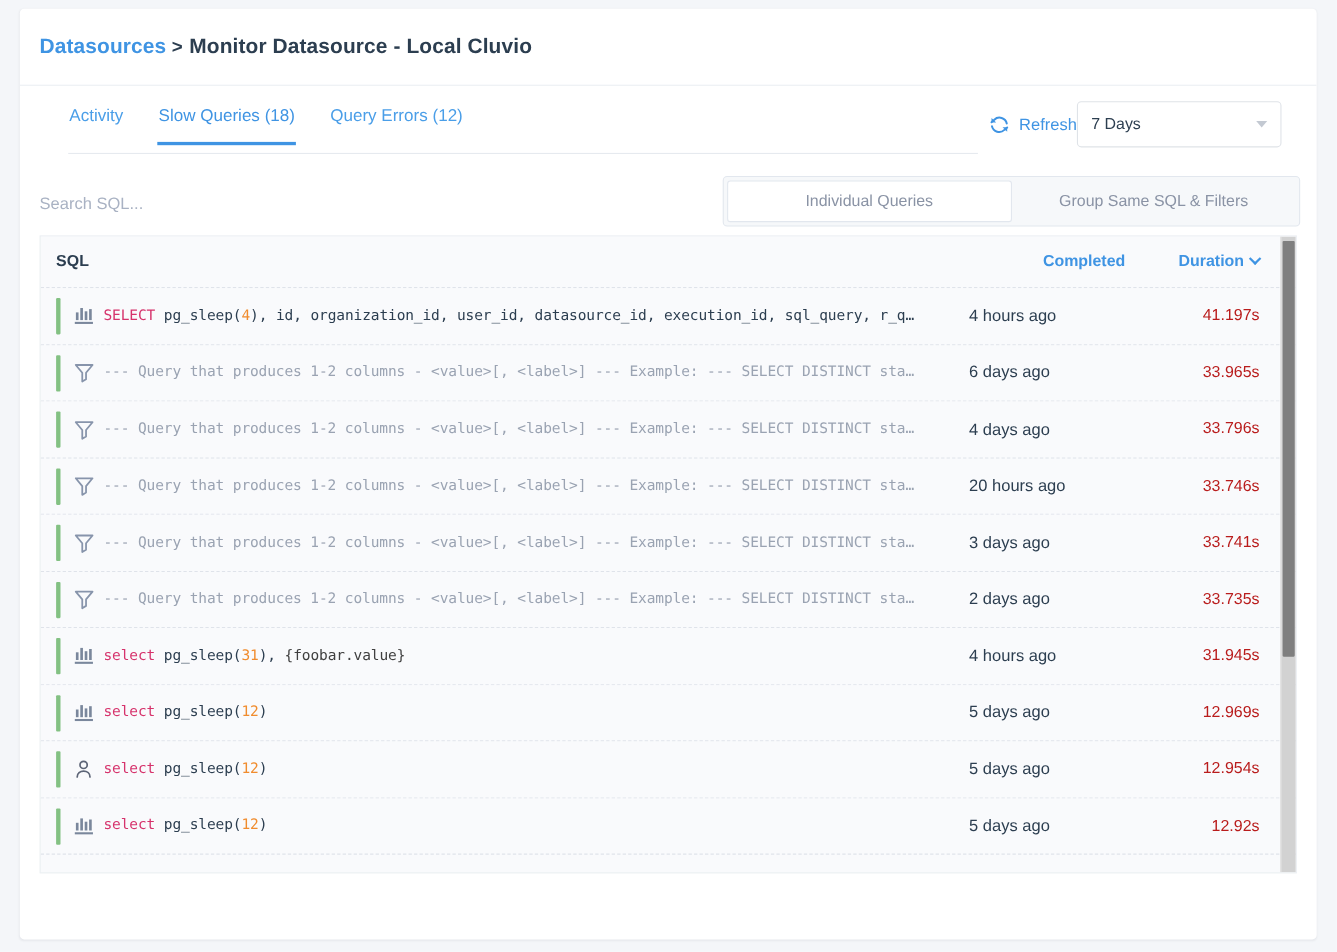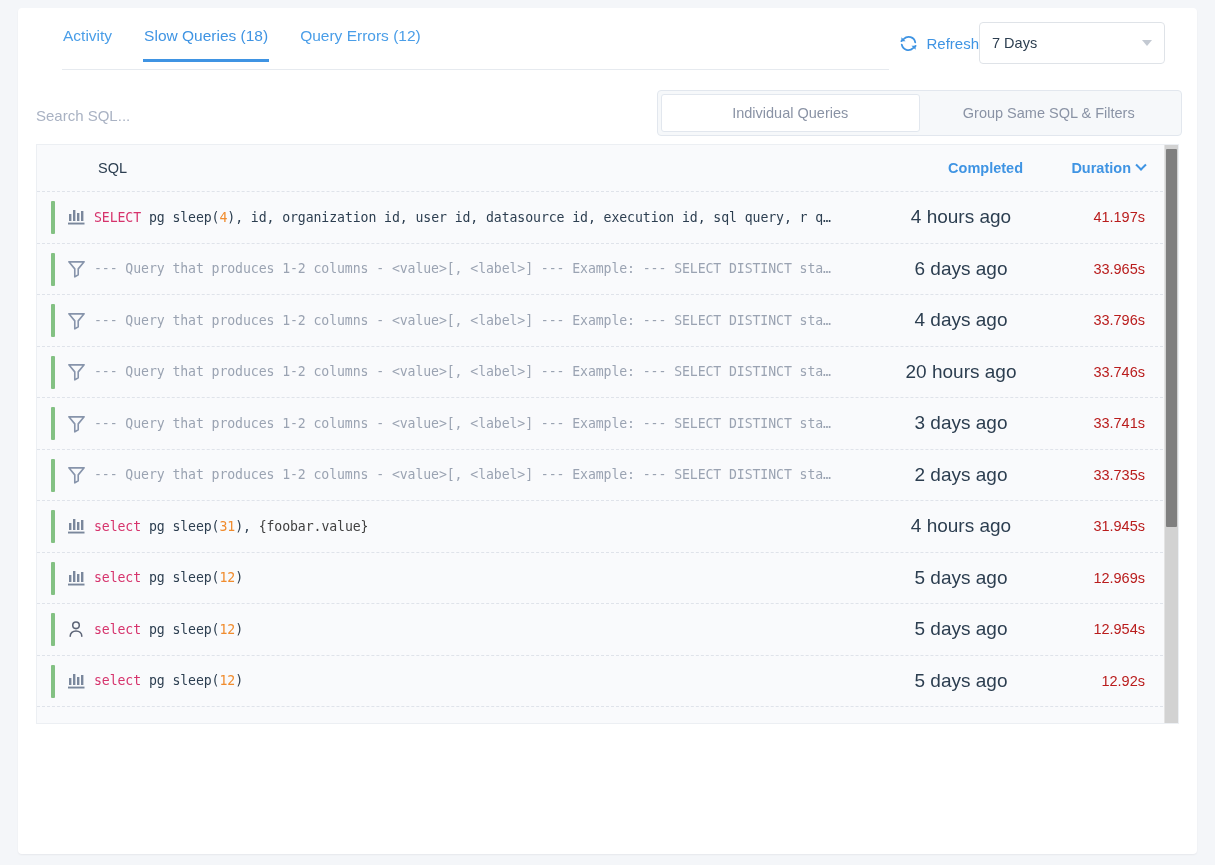--- a/index.html
+++ b/index.html
@@ -173,21 +173,21 @@
   .thead {
     position: relative;
     height: 47px;
     background: #f9fafc;
     display: flex;
     align-items: center;
     border-bottom: 1px dashed #dfe3ea;
   }
   .th-sql {
     position: absolute; left: 14px;
-    font-size: 14.5px; color: #2c3e50; font-weight: normal; margin-left: 47px;
+    font-size: 14.5px; color: #2c3e50; font-weight: bold;
   }
   .th-completed {
     position: absolute; right: 155px;
     font-size: 14.5px; color: #3f94e3; font-weight: bold;
     cursor: pointer;
   }
   .th-duration {
     position: absolute; right: 33px;
     font-size: 14.5px; color: #3f94e3; font-weight: bold;
     cursor: pointer;
@@ -238,22 +238,22 @@
   .sqltext .kw  { color: #d6336c; }
   .sqltext .num { color: #f08c2e; }
   .sqltext .var { color: #404040; }
   .sqltext .cmt { color: #9aa3b2; }
   .sqltext .pl  { color: #2c3e50; }
 
   .completed {
     position: absolute;
     right: 137px;
     width: 160px;
-    text-align: center;
-    font-size: 19px;
+    text-align: left;
+    font-size: 15px;
     color: #2c3e50;
   }
   .duration {
     position: absolute;
     right: 33px;
     width: 92px;
     text-align: right;
     font-size: 14.5px;
     color: #b91c1c;
   }
@@ -274,20 +274,25 @@
     background: #7f7f7f;
     border-radius: 1px;
   }
 </style>
 </head>
 <body>
 
 <div class="page">
   <div class="card">
 
+    <div class="crumb-bar">
+      <span class="crumb-root">Datasources</span>
+      <span class="crumb-sep">&gt;</span>
+      <span class="crumb-current">Monitor Datasource - Local Cluvio</span>
+    </div>
 
     <div class="tabrow">
       <div class="tabs">
         <div class="tab">Activity</div>
         <div class="tab active">Slow Queries (18)</div>
         <div class="tab">Query Errors (12)</div>
       </div>
 
       <div class="refresh">
         <span>

